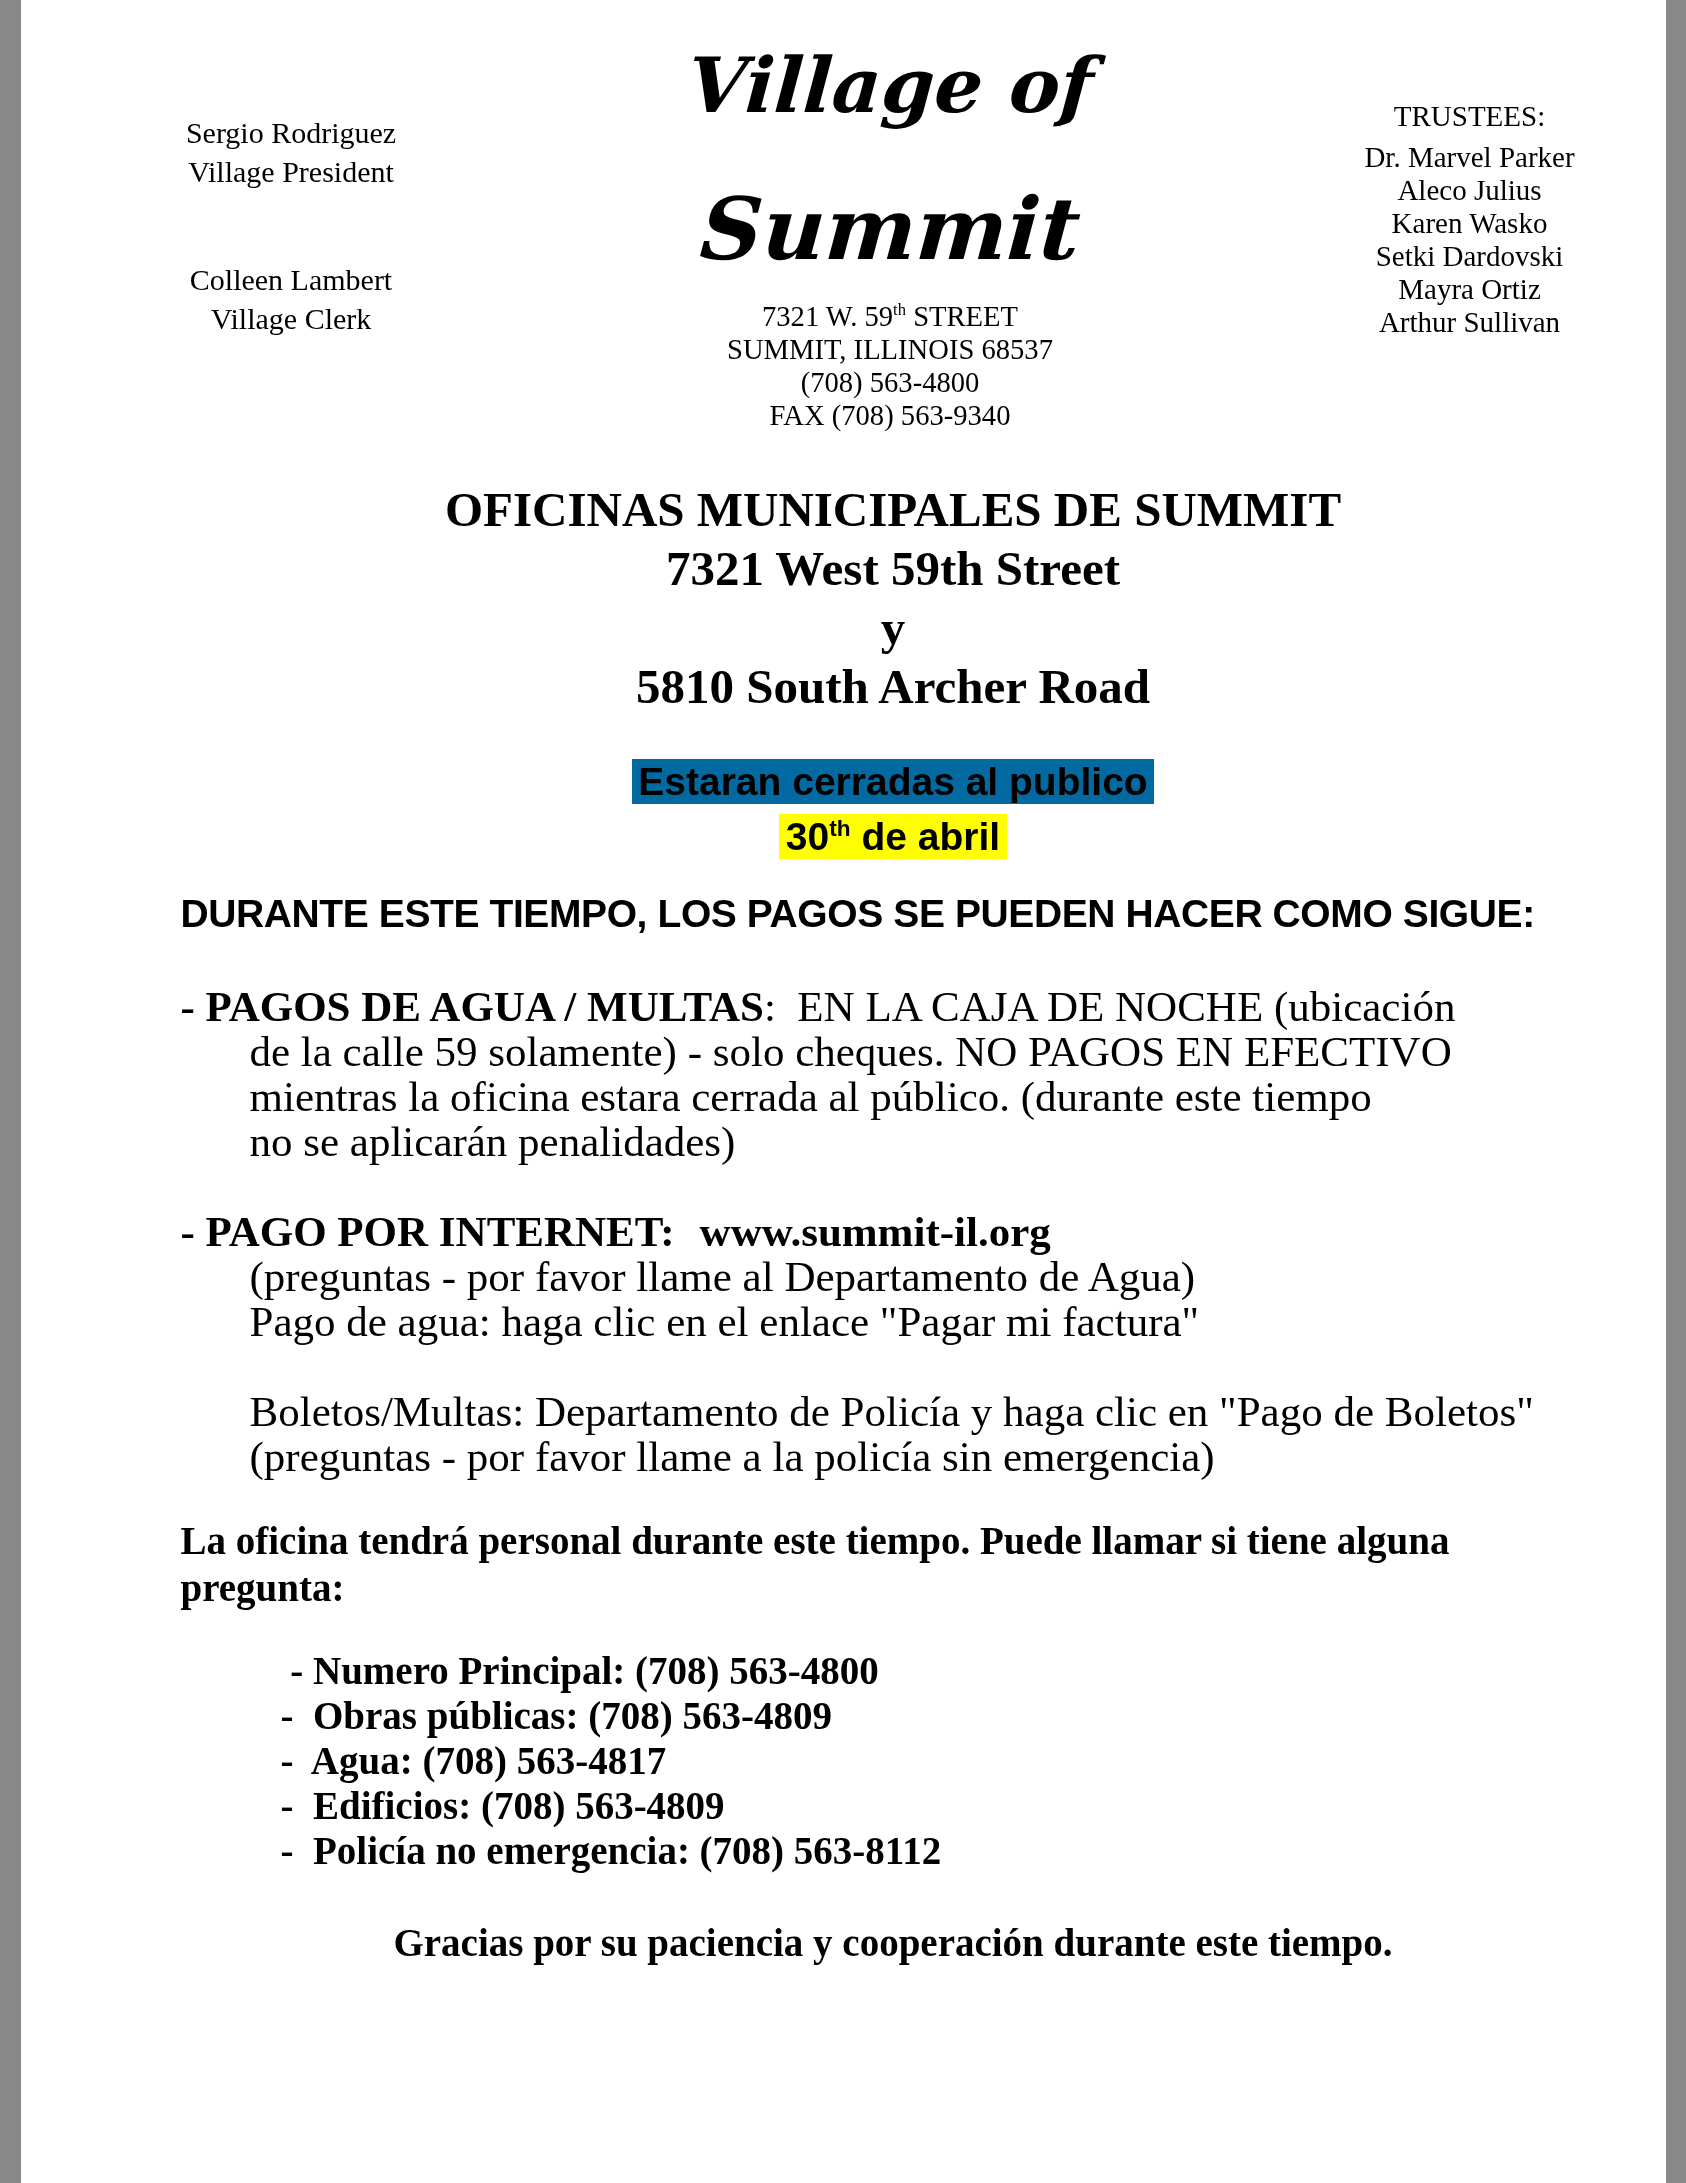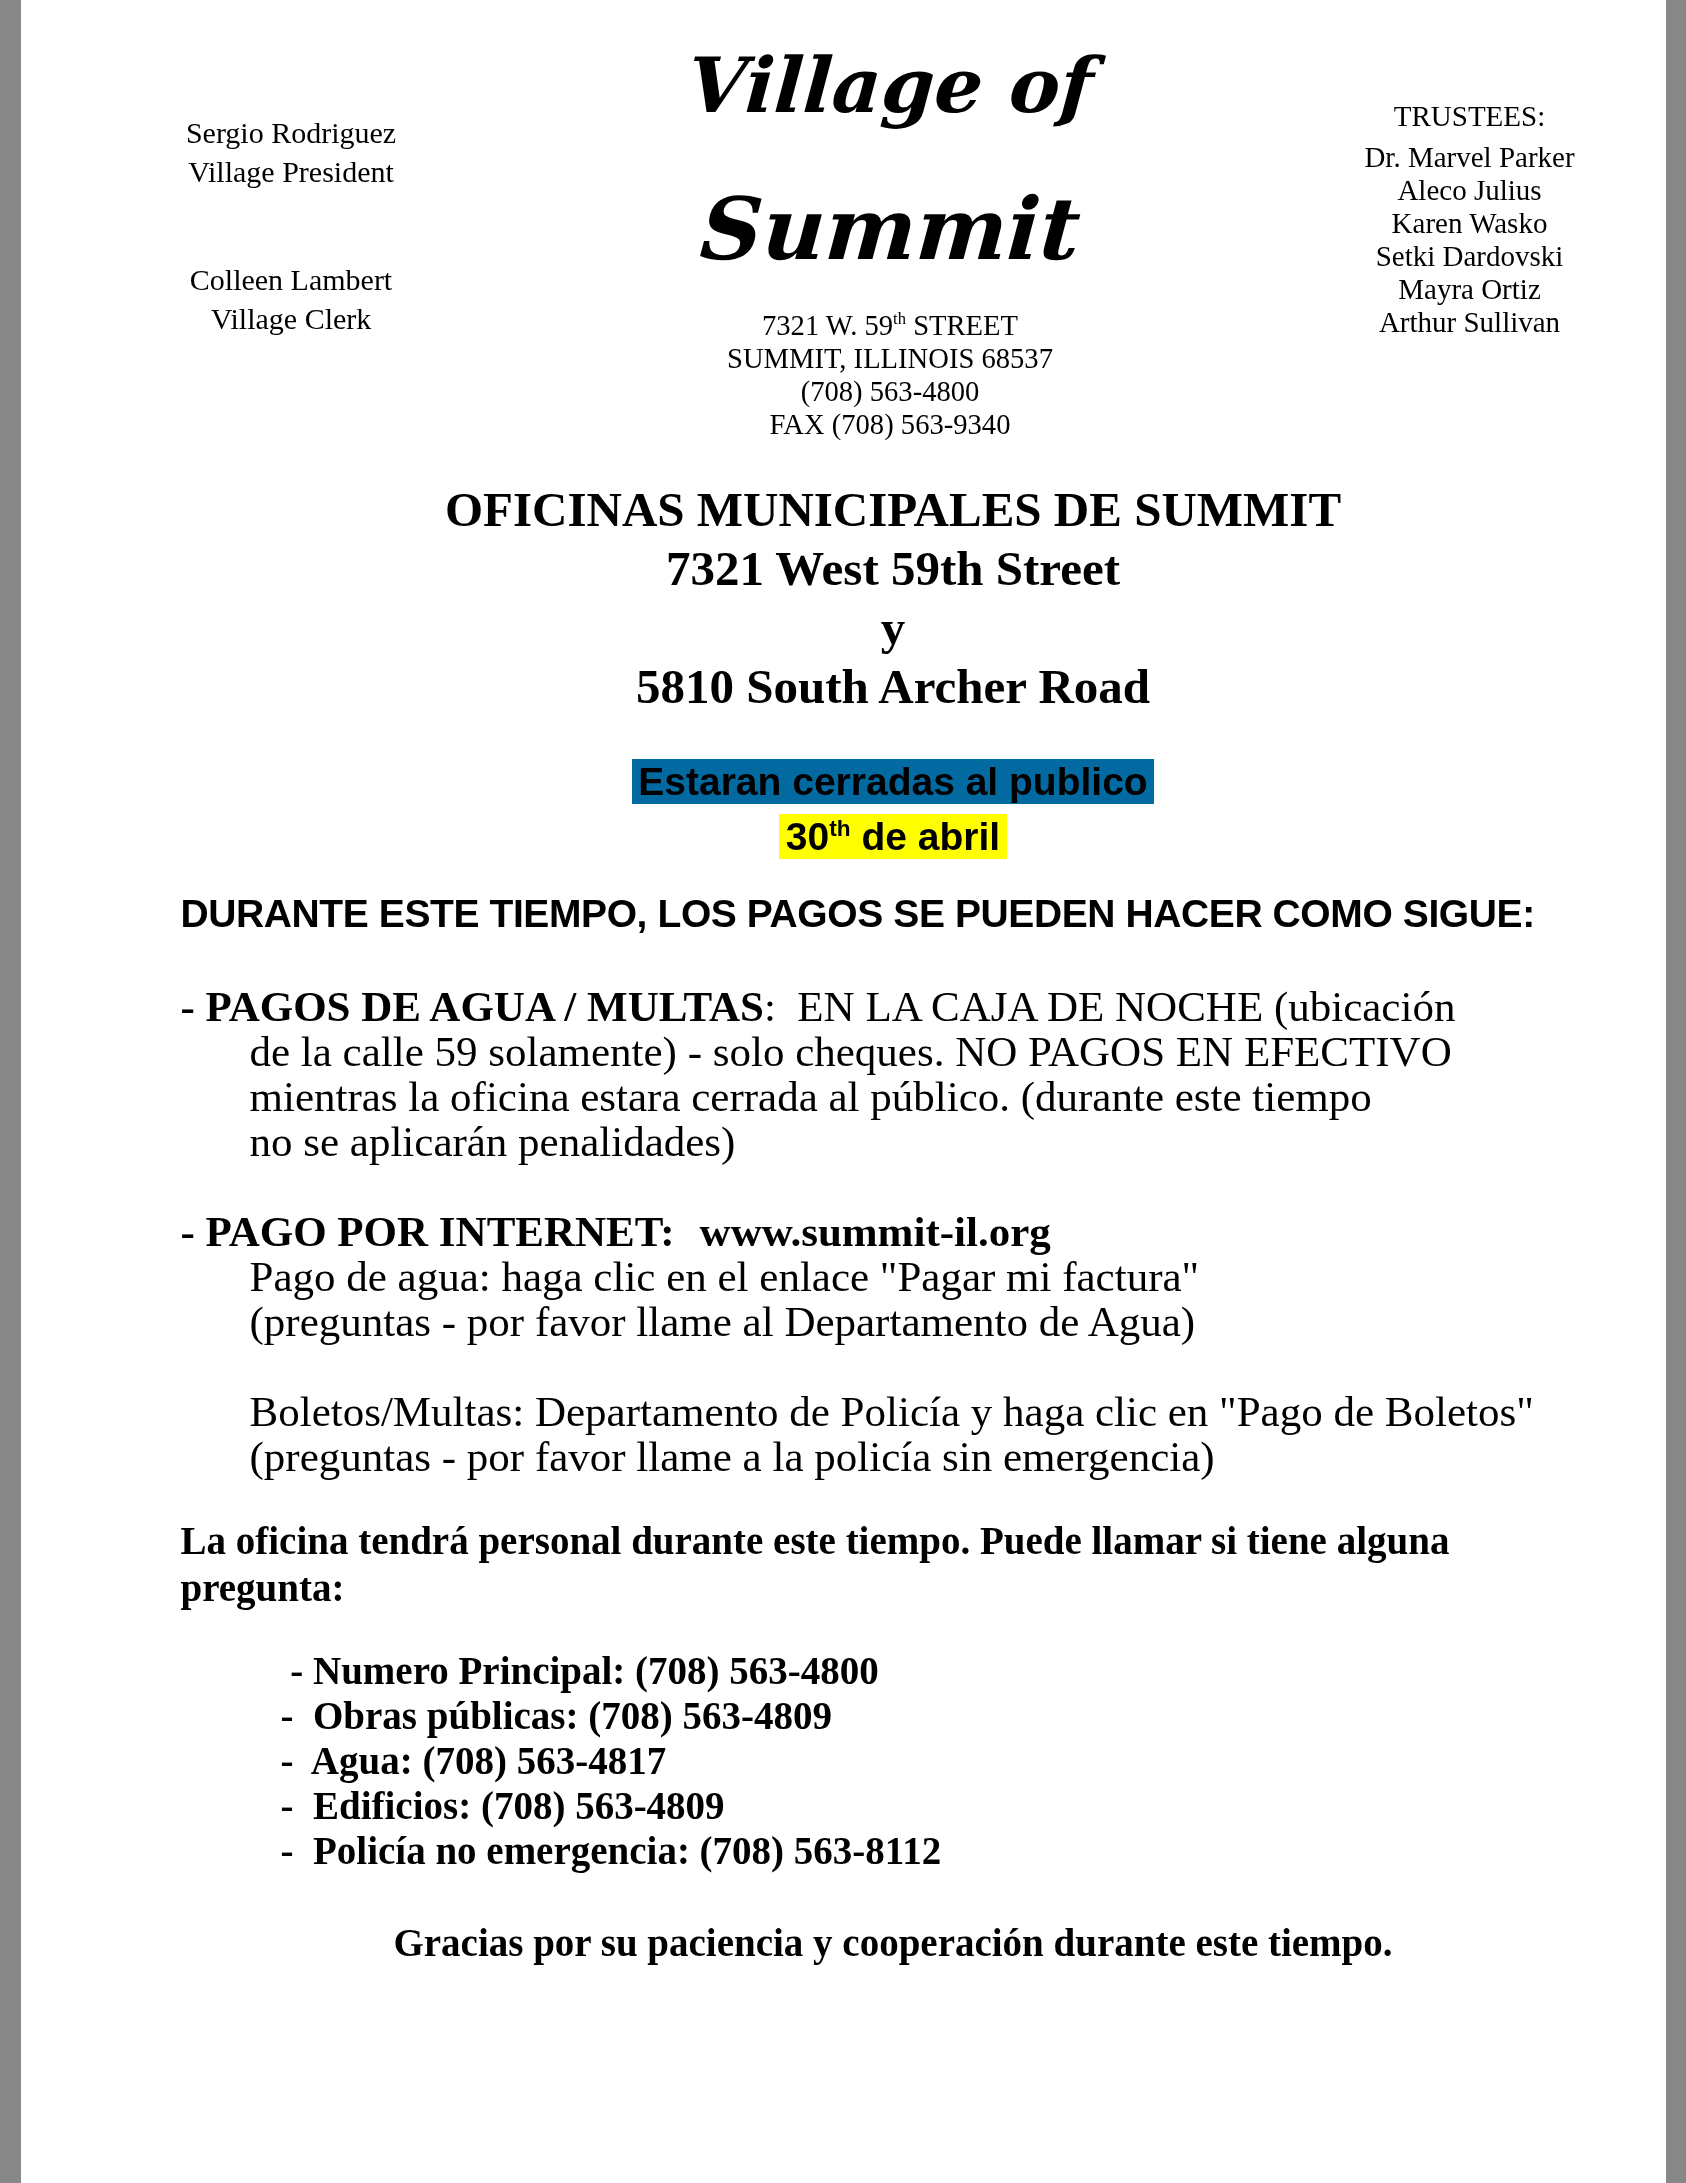--- a/index.html
+++ b/index.html
@@ -26,21 +26,21 @@
     text-align:center;
   }
   .brand1 {
     font-family:"DejaVu Serif", serif; font-style:italic; font-weight:bold;
     font-size:76px; line-height:88px; transform:skewX(-4deg);
   }
   .brand2 {
     font-family:"DejaVu Serif", serif; font-style:italic; font-weight:bold;
     font-size:86px; line-height:97px; margin-top:50px; transform:skewX(-4deg);
   }
-  .addr { margin-top:25px; font-size:28.6px; line-height:33px; }
+  .addr { margin-top:16px; font-size:28.6px; line-height:33px; }
   .addr sup, .notice sup { font-size:58%; vertical-align:super; }
 
   .hdr-right {
     position:absolute; left:1306px; top:99px; width:286px;
     text-align:center; font-size:29px; line-height:35px;
   }
   .hdr-right .trustee-names { margin-top:6.7px; line-height:33px; }
 
   
   .title-block {
@@ -147,22 +147,22 @@
 
   <div class="body-sec sec-water">
     <span class="line"><span class="b">- PAGOS DE AGUA / MULTAS</span><span>:  EN LA CAJA DE NOCHE (ubicación</span></span>
     <span class="line indent">de la calle 59 solamente) - solo cheques. NO PAGOS EN EFECTIVO</span>
     <span class="line indent">mientras la oficina estara cerrada al público. (durante este tiempo</span>
     <span class="line indent">no se aplicarán penalidades)</span>
   </div>
 
   <div class="body-sec sec-internet">
     <span class="line"><span class="b">- PAGO POR INTERNET:</span><a class="url" href="#" style="color:#000000; text-decoration:none;">www.summit-il.org</a></span>
+    <span class="line indent">(preguntas - por favor llame al Departamento de Agua)</span>
     <span class="line indent">Pago de agua: haga clic en el enlace "Pagar mi factura"</span>
-    <span class="line indent">(preguntas - por favor llame al Departamento de Agua)</span>
     <span class="line blank"></span>
     <span class="line indent">Boletos/Multas: Departamento de Policía y haga clic en "Pago de Boletos"</span>
     <span class="line indent">(preguntas - por favor llame a la policía sin emergencia)</span>
   </div>
 
   <div class="staffed">
     <span class="line">La oficina tendrá personal durante este tiempo. Puede llamar si tiene alguna</span>
     <span class="line">pregunta:</span>
   </div>
 

